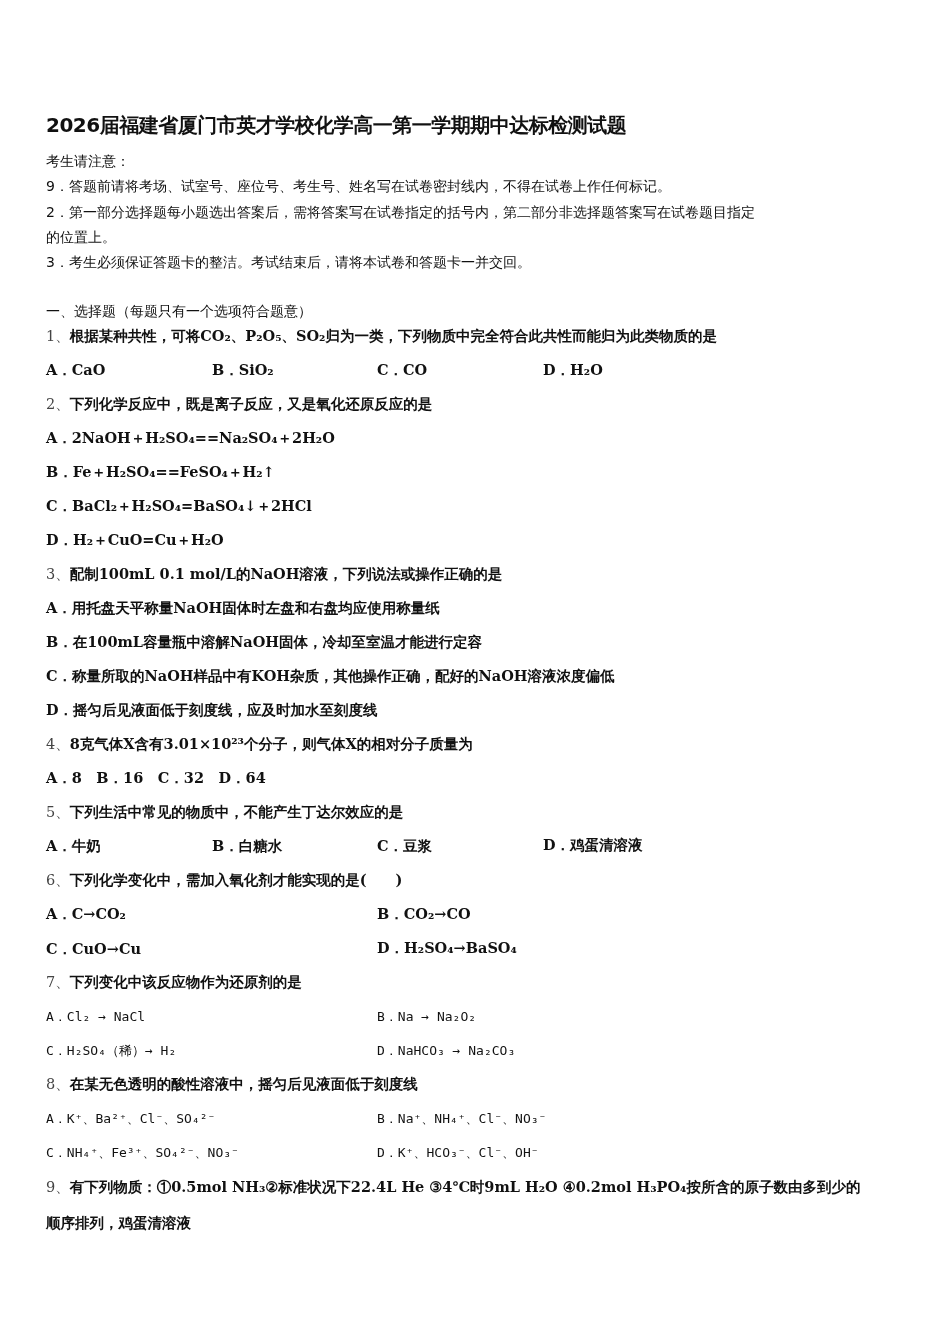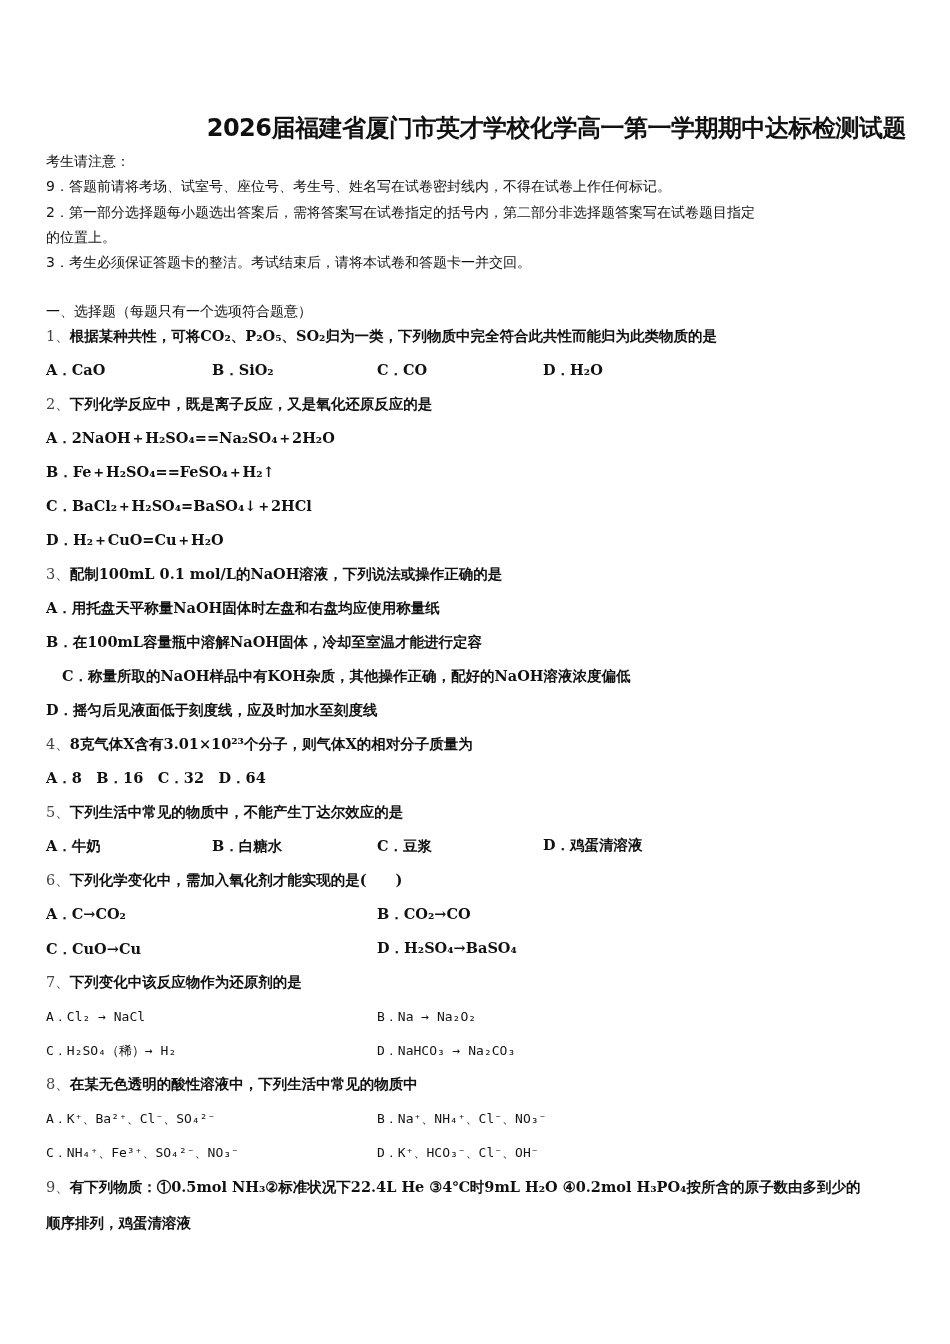--- a/index.html
+++ b/index.html
@@ -3,23 +3,23 @@
 <meta charset="utf-8">
 <style>
   html, body { margin: 0; padding: 0; background: #ffffff; }
   body {
     width: 950px; height: 1344px; position: relative; overflow: hidden;
     font-family: "DejaVu Serif", "Liberation Serif", serif;
     color: #111;
   }
   .page { position: absolute; left: 46px; top: 0; width: 860px; }
   .title {
-    position: absolute; left: 0; top: 112px; width: 860px; text-align: right;
+    position: absolute; left: 0; top: 112px; width: 860px; text-align: left;
     font-family: "DejaVu Sans", "Liberation Sans", sans-serif;
-    font-weight: bold; font-size: 24px; letter-spacing: -0.5px;
+    font-weight: bold; font-size: 20px; letter-spacing: -0.5px;
   }
   .line {
     position: absolute; left: 0; font-size: 14.5px; line-height: 18px;
     white-space: nowrap; font-weight: bold;
   }
   .notice { font-weight: normal; font-family: "DejaVu Sans", "Liberation Sans", sans-serif; font-size: 14px; }
   .q-num { font-weight: normal; color: #444; }
   .opt { position: absolute; white-space: nowrap; font-weight: bold; font-size: 14.5px; }
   .mono { font-family: "DejaVu Sans Mono", "Liberation Mono", monospace; font-weight: normal; font-size: 13px; }
 </style>
@@ -51,21 +51,21 @@
   <div class="opt" style="top:429px;left:0">A．2NaOH＋H₂SO₄==Na₂SO₄＋2H₂O</div>
   <div class="opt" style="top:463px;left:0">B．Fe＋H₂SO₄==FeSO₄＋H₂↑</div>
   <div class="opt" style="top:497px;left:0">C．BaCl₂＋H₂SO₄=BaSO₄↓＋2HCl</div>
   <div class="opt" style="top:531px;left:0">D．H₂＋CuO=Cu＋H₂O</div>
 
   <div class="line" style="top:565px">
     <span class="q-num">3、</span><span>配制100mL 0.1 mol/L的NaOH溶液，下列说法或操作正确的是</span>
   </div>
   <div class="opt" style="top:599px;left:0">A．用托盘天平称量NaOH固体时左盘和右盘均应使用称量纸</div>
   <div class="opt" style="top:633px;left:0">B．在100mL容量瓶中溶解NaOH固体，冷却至室温才能进行定容</div>
-  <div class="opt" style="top:667px;left:16px">C．称量所取的NaOH样品中有KOH杂质，其他操作正确，配好的NaOH溶液浓度偏低</div>
+  <div class="opt" style="top:667px;left:0">C．称量所取的NaOH样品中有KOH杂质，其他操作正确，配好的NaOH溶液浓度偏低</div>
   <div class="opt" style="top:701px;left:0">D．摇匀后见液面低于刻度线，应及时加水至刻度线</div>
 
   <div class="line" style="top:735px">
     <span class="q-num">4、</span><span>8克气体X含有3.01×10²³个分子，则气体X的相对分子质量为</span>
   </div>
   <div class="opt" style="top:769px;left:0">A．8　B．16　C．32　D．64</div>
 
   <div class="line" style="top:803px">
     <span class="q-num">5、</span><span>下列生活中常见的物质中，不能产生丁达尔效应的是</span>
   </div>
@@ -84,21 +84,21 @@
 
   <div class="line" style="top:973px">
     <span class="q-num">7、</span><span>下列变化中该反应物作为还原剂的是</span>
   </div>
   <div class="opt mono" style="top:1008px;left:0">A．Cl₂ → NaCl</div>
   <div class="opt mono" style="top:1008px;left:331px">B．Na → Na₂O₂</div>
   <div class="opt mono" style="top:1042px;left:0">C．H₂SO₄（稀）→ H₂</div>
   <div class="opt mono" style="top:1042px;left:331px">D．NaHCO₃ → Na₂CO₃</div>
 
   <div class="line" style="top:1075px">
-    <span class="q-num">8、</span><span>在某无色透明的酸性溶液中，下列生活中常见的物质中</span>
+    <span class="q-num">8、</span><span>在某无色透明的酸性溶液中，摇匀后见液面低于刻度线</span>
   </div>
   <div class="opt mono" style="top:1110px;left:0">A．K⁺、Ba²⁺、Cl⁻、SO₄²⁻</div>
   <div class="opt mono" style="top:1110px;left:331px">B．Na⁺、NH₄⁺、Cl⁻、NO₃⁻</div>
   <div class="opt mono" style="top:1144px;left:0">C．NH₄⁺、Fe³⁺、SO₄²⁻、NO₃⁻</div>
   <div class="opt mono" style="top:1144px;left:331px">D．K⁺、HCO₃⁻、Cl⁻、OH⁻</div>
 
   <div class="line" style="top:1178px">
     <span class="q-num">9、</span><span>有下列物质：①0.5mol NH₃②标准状况下22.4L He ③4℃时9mL H₂O ④0.2mol H₃PO₄按所含的原子数由多到少的</span>
   </div>
   <div class="line" style="top:1214px">顺序排列，鸡蛋清溶液</div>

